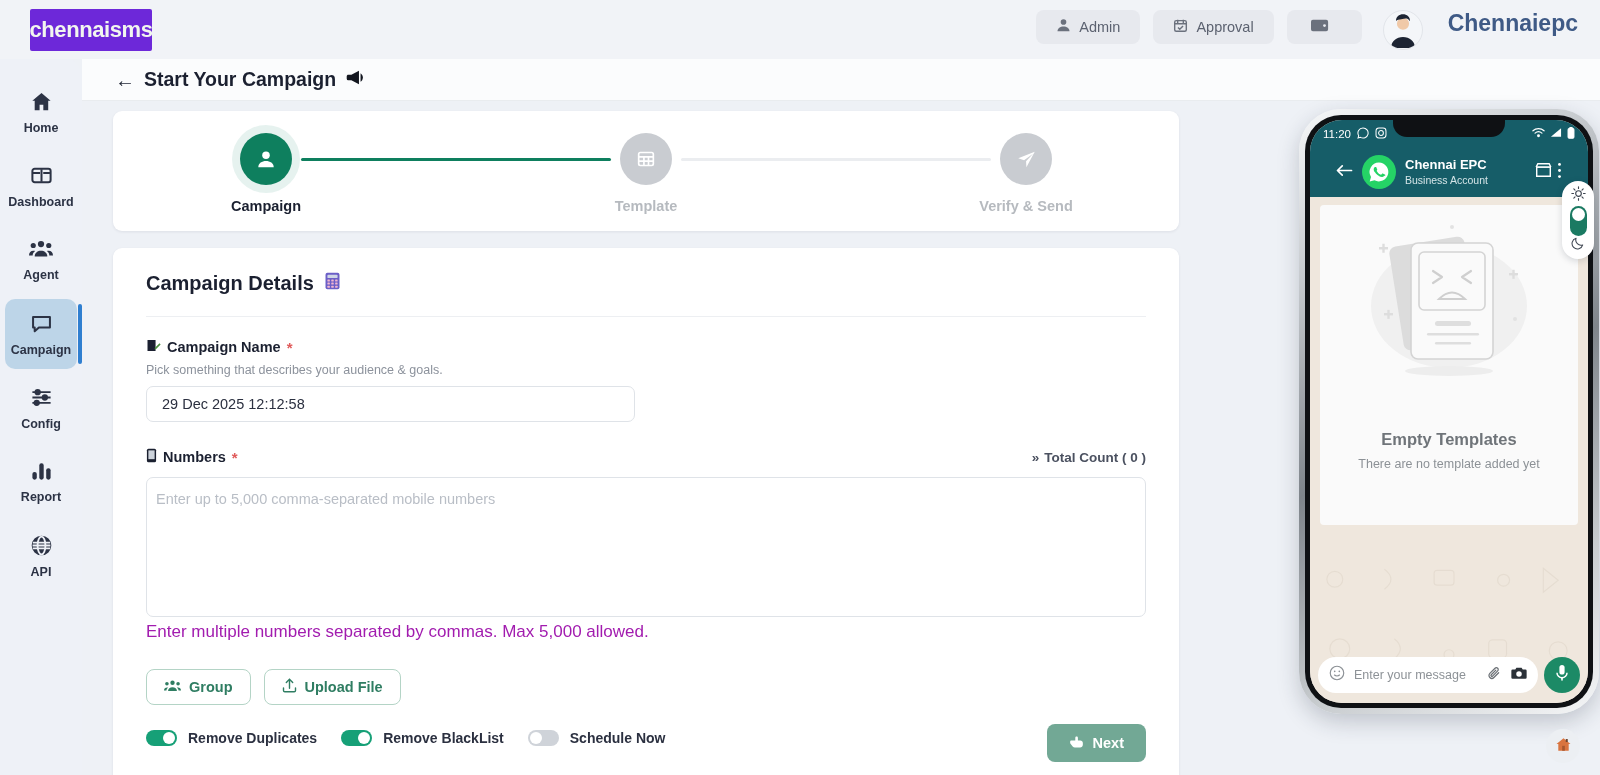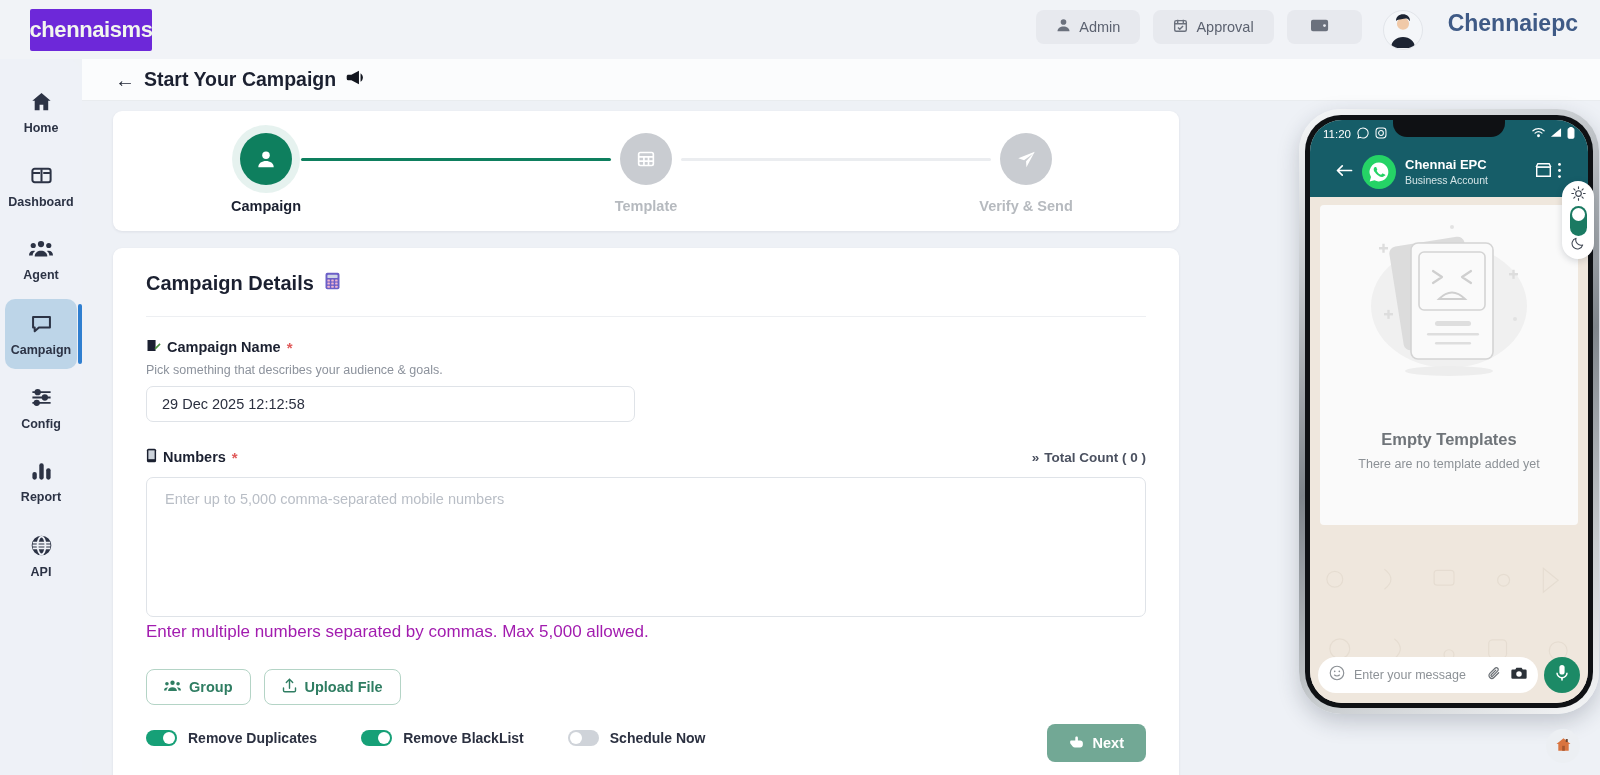--- a/index.html
+++ b/index.html
@@ -120,35 +120,35 @@
     margin-top: 9px; width: 489px; height: 36px;
     border: 1px solid #dfe3e8; border-radius: 7px;
     padding: 0 15px; font-size: 14.5px; color: #2b3040;
     font-family: "Liberation Sans", sans-serif; background: #fff;
   }
   #numbers-row { margin-top: 26px; display: flex; align-items: center; justify-content: space-between; width: 1000px; }
   #totalcount { font-size: 13.5px; color: #4b5160; font-weight: bold; display: flex; align-items: center; gap: 5px; }
   #numbers-area {
     margin-top: 11px; width: 1000px; height: 140px;
     border: 1px solid #dfe3e8; border-radius: 7px;
-    padding: 13px 18px; font-size: 14.5px; color: #2b3040; resize: none;
+    padding: 13px 9px; font-size: 14.5px; color: #2b3040; resize: none;
     font-family: "Liberation Sans", sans-serif; background: #fff;
   }
   #numbers-area::placeholder { color: #b9bec6; }
   #numbers-hint { font-size: 17px; color: #a21caf; margin-top: 1px; }
 
   #btnrow { margin-top: 27px; display: flex; gap: 13px; }
   .outlinebtn {
     height: 36px; padding: 16px 17px; border-radius: 8px;
     border: 1px solid #b4d4c6; background: #fff; color: #2f7d62;
     font-size: 14.5px; font-weight: bold; cursor: pointer;
     display: flex; align-items: center; gap: 8px;
     font-family: "Liberation Sans", sans-serif;
   }
-  #togglerow { margin-top: 25px; display: flex; align-items: center; gap: 44px; }
+  #togglerow { margin-top: 25px; display: flex; align-items: center; gap: 24px; }
   .togwrap { display: flex; align-items: center; gap: 11px; cursor: pointer; }
   .tog { width: 31px; height: 16px; border-radius: 9px; background: #cfd3d9; position: relative; transition: .2s; }
   .tog.on { background: #16a077; }
   .tog .knob { position: absolute; top: 2px; left: 2px; width: 12px; height: 12px; border-radius: 50%; background: #fff; transition: .2s; }
   .tog.on .knob { left: 17px; }
   .toglabel { font-size: 14px; font-weight: bold; color: #2b3040; }
   #nextbtn {
     position: absolute; right: 33px; bottom: 26px;
     height: 38px; padding: 0 22px; border-radius: 8px;
     background: #72a895; color: #fff; border: none;

